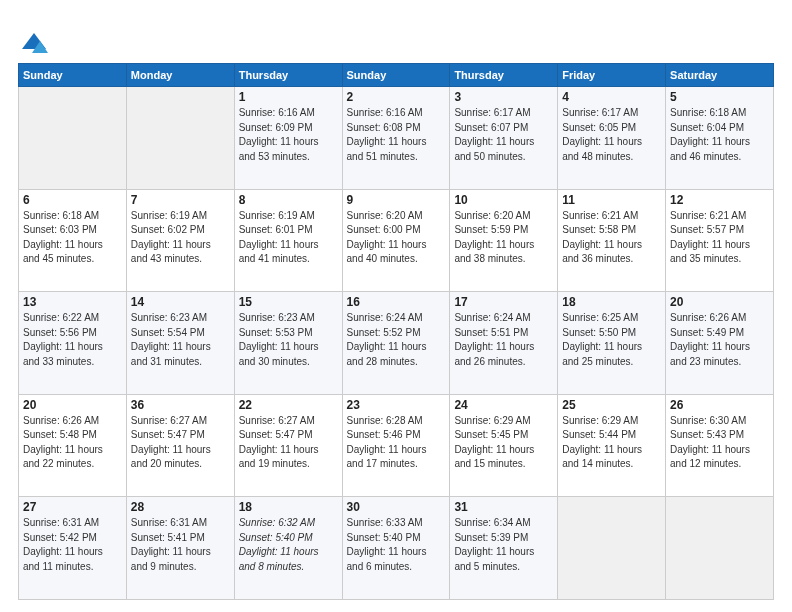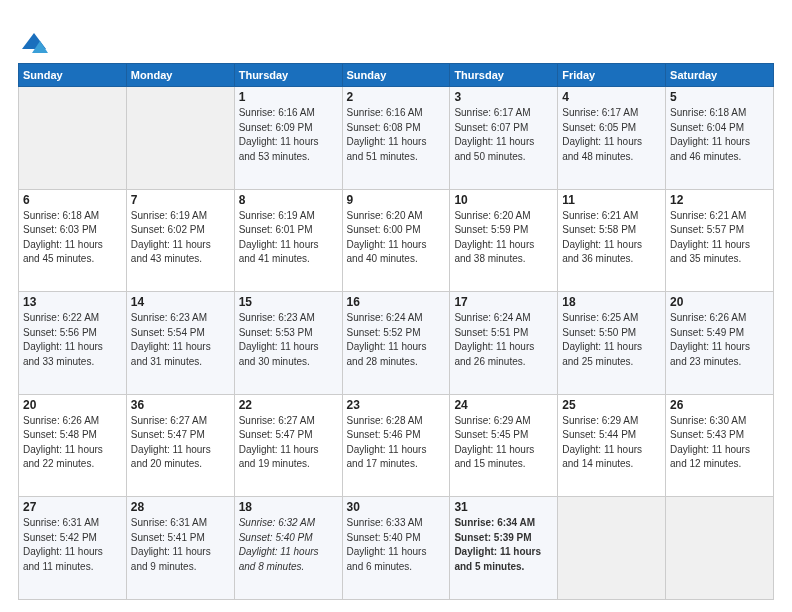--- a/index.html
+++ b/index.html
@@ -323,21 +323,21 @@
 Daylight: 11 hours and 8 minutes.</div>
           </td>
           <td>
             <span class="day-num">30</span>
             <div class="day-info" style="white-space: pre-line;">Sunrise: 6:33 AM
 Sunset: 5:40 PM
 Daylight: 11 hours and 6 minutes.</div>
           </td>
           <td>
             <span class="day-num">31</span>
-            <div class="day-info" style="white-space: pre-line; font-weight: bold;">Sunrise: 6:34 AM
+            <div class="day-info" style="white-space: pre-line;">Sunrise: 6:34 AM
 Sunset: 5:39 PM
 Daylight: 11 hours and 5 minutes.</div>
           </td>
           <td class="empty-cell"></td>
           <td class="empty-cell"></td>
         </tr>
       </tbody>
   </table>
 </div>
 

